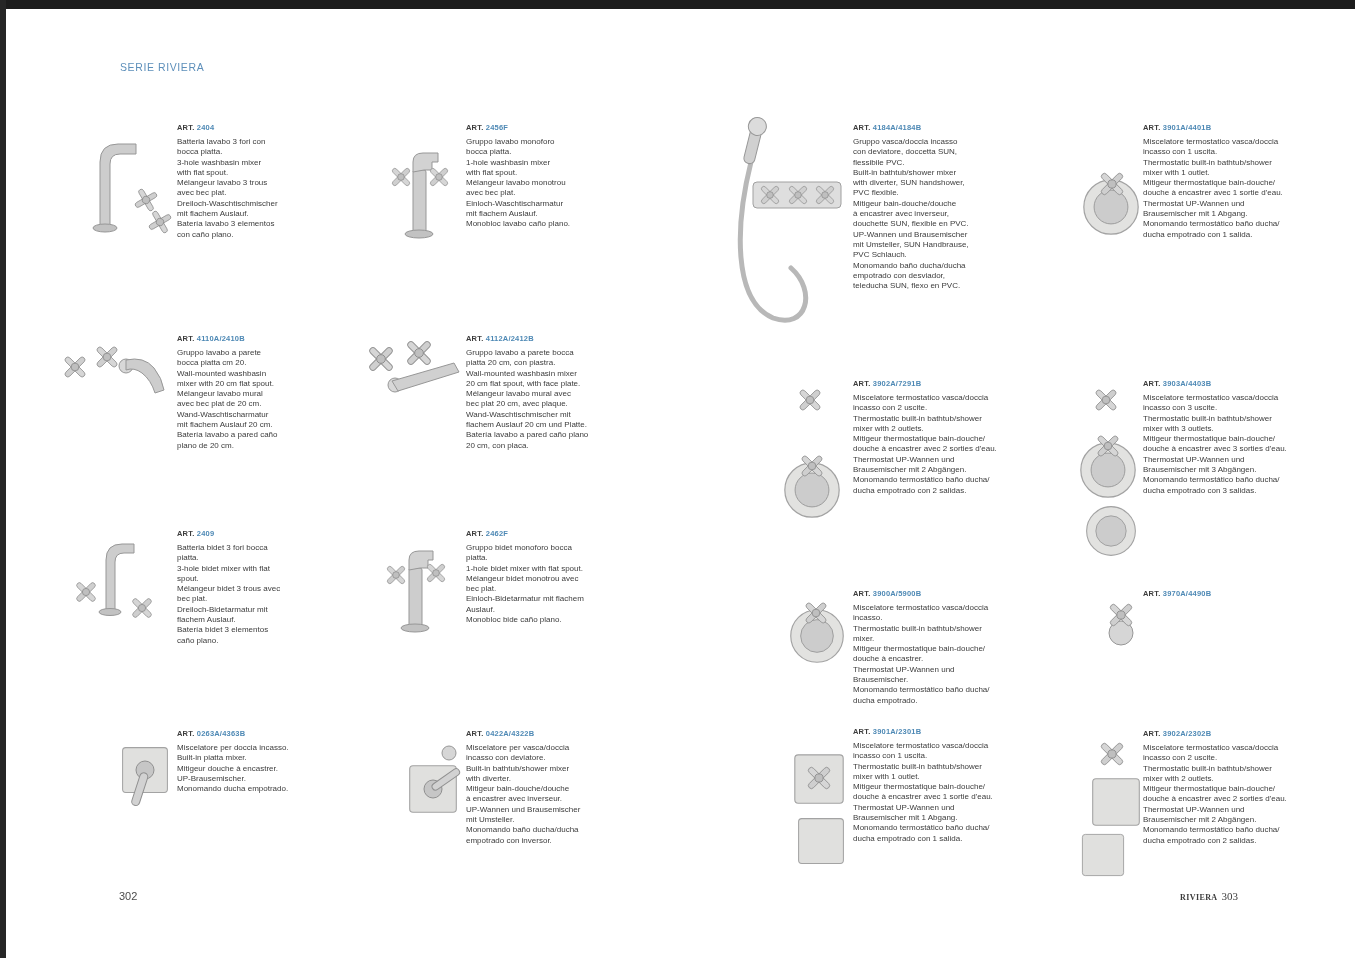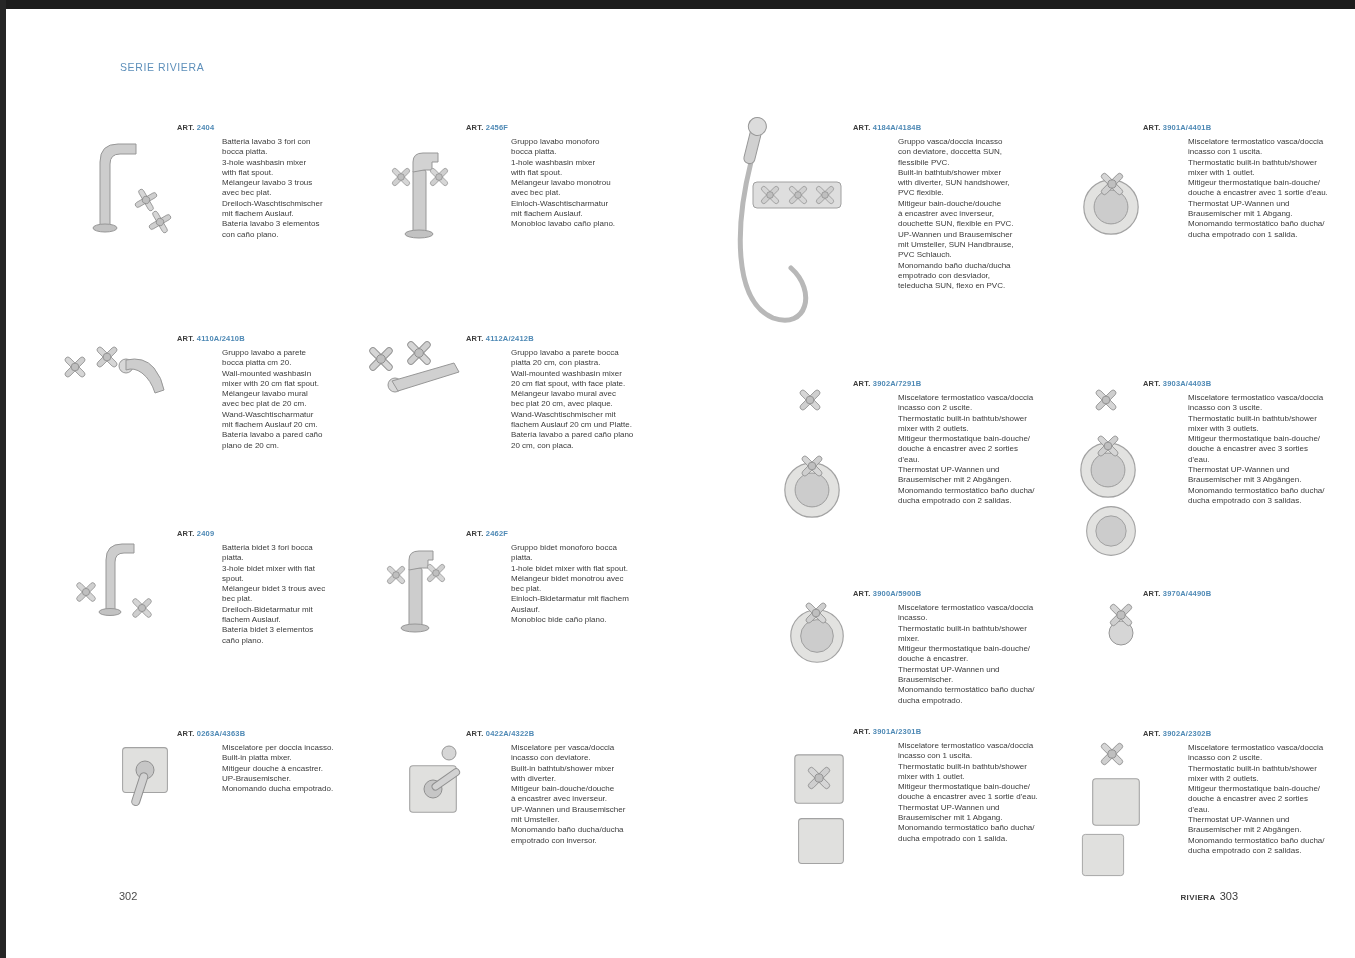--- a/index.html
+++ b/index.html
@@ -13,30 +13,30 @@
   .left-bar { position:absolute; left:0; top:0; width:6px; height:958px; background:#262626; }
   .series-title {
     position:absolute; left:120px; top:61px;
     font-size:10.5px; letter-spacing:0.6px; color:#5d8fba; font-weight:400;
   }
   .product { position:absolute; width:185px; }
   .art-line { font-size:7.5px; font-weight:bold; letter-spacing:0.2px; color:#3c3c3c; }
   .art-line .num { color:#4e89b5; }
   .desc {
     margin-top:5px; font-size:8px; line-height:10.3px;
-    color:#3c3c3c; white-space:pre-line;margin-left:45px;
+    color:#3c3c3c; white-space:pre-line;
   }
   .photo { position:absolute; }
   .footer-left {
     position:absolute; left:119px; top:890px;
     font-size:11px; color:#4b4b4b;
   }
   .footer-right {
     position:absolute; left:1148px; top:890px; width:90px;
-    text-align:right; font-size:11px; color:#3c3c3c;
+    text-align:right; font-size:11px; color:#3c3c3c;font-family:Liberation Serif, serif;
   }
   .footer-right .label { font-size:8px; font-weight:bold; letter-spacing:0.4px; margin-right:4px; }
   .defs-holder { position:absolute; width:0; height:0; overflow:hidden; }
 </style>
 </head>
 <body>
 
 <div class="page">
   <div class="top-bar"></div>
   <div class="left-bar"></div>

